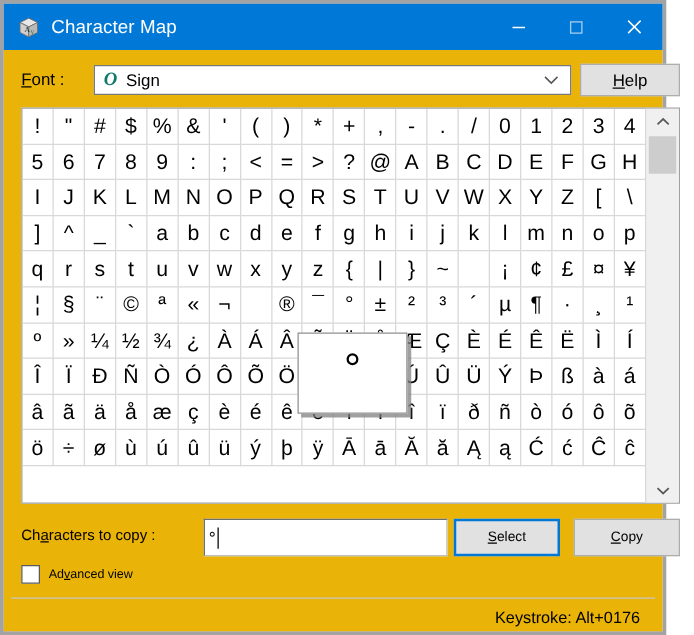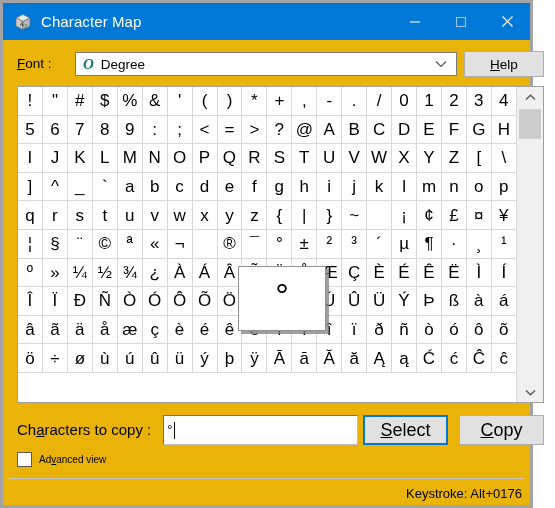--- a/index.html
+++ b/index.html
@@ -224,21 +224,21 @@
   .copy-row {
     position: absolute;
     left: 0; right: 0;
     top: 370px;
     height: 40px;
   }
   .copy-label {
     position: absolute;
     left: 14px;
     top: 11px;
-    font-size: 15px;
+    font-size: 12px;
     color: #000;
     white-space: nowrap;
   }
   .copy-label u { text-decoration: underline; }
   .copy-input {
     position: absolute;
     left: 160px;
     top: 5px;
     width: 195px;
     height: 30px;
@@ -262,21 +262,21 @@
     background: #000;
     margin-left: 1px;
   }
   .btn {
     position: absolute;
     top: 5px;
     height: 30px;
     box-sizing: border-box;
     background: #e1e1e1;
     border: 1px solid #adadad;
-    font-size: 18px;
+    font-size: 11px;
     color: #000;
     display: flex;
     align-items: center;
     justify-content: center;
   }
   .btn u { text-decoration: underline; }
   .btn-select {
     left: 360px;
     width: 85px;
     border: 2px solid #0078d7;
@@ -321,21 +321,21 @@
   }
   .status-left {
     font-size: 13px;
     color: #000;
     margin-left: 6px;
   }
   .status-right {
     font-size: 13px;
     color: #000;
     margin-left: auto;
-    margin-right: 2px;
+    margin-right: 12px;
   }
 </style>
 </head>
 <body>
 
 <div class="window">
 
   <div class="titlebar">
     <div class="app-icon">
       <svg width="18" height="18" viewBox="0 0 18 18">
@@ -368,21 +368,21 @@
   </div>
 
   <div class="body-area">
 
     <div class="font-row">
       <div class="font-label"><u>F</u>ont :</div>
     </div>
 
     <div class="combo">
       <span class="otf-icon">O</span>
-      <span class="combo-value">Degree</span>
+      <span class="combo-value">Sign</span>
       <span class="combo-arrow">
         <svg width="12" height="8" viewBox="0 0 12 8">
           <polyline points="1,1.5 6,6.5 11,1.5" fill="none" stroke="#555" stroke-width="1.2"></polyline>
         </svg>
       </span>
     </div>
 
     <div class="help-btn">
         <span><u>H</u>elp</span>
       </div>

